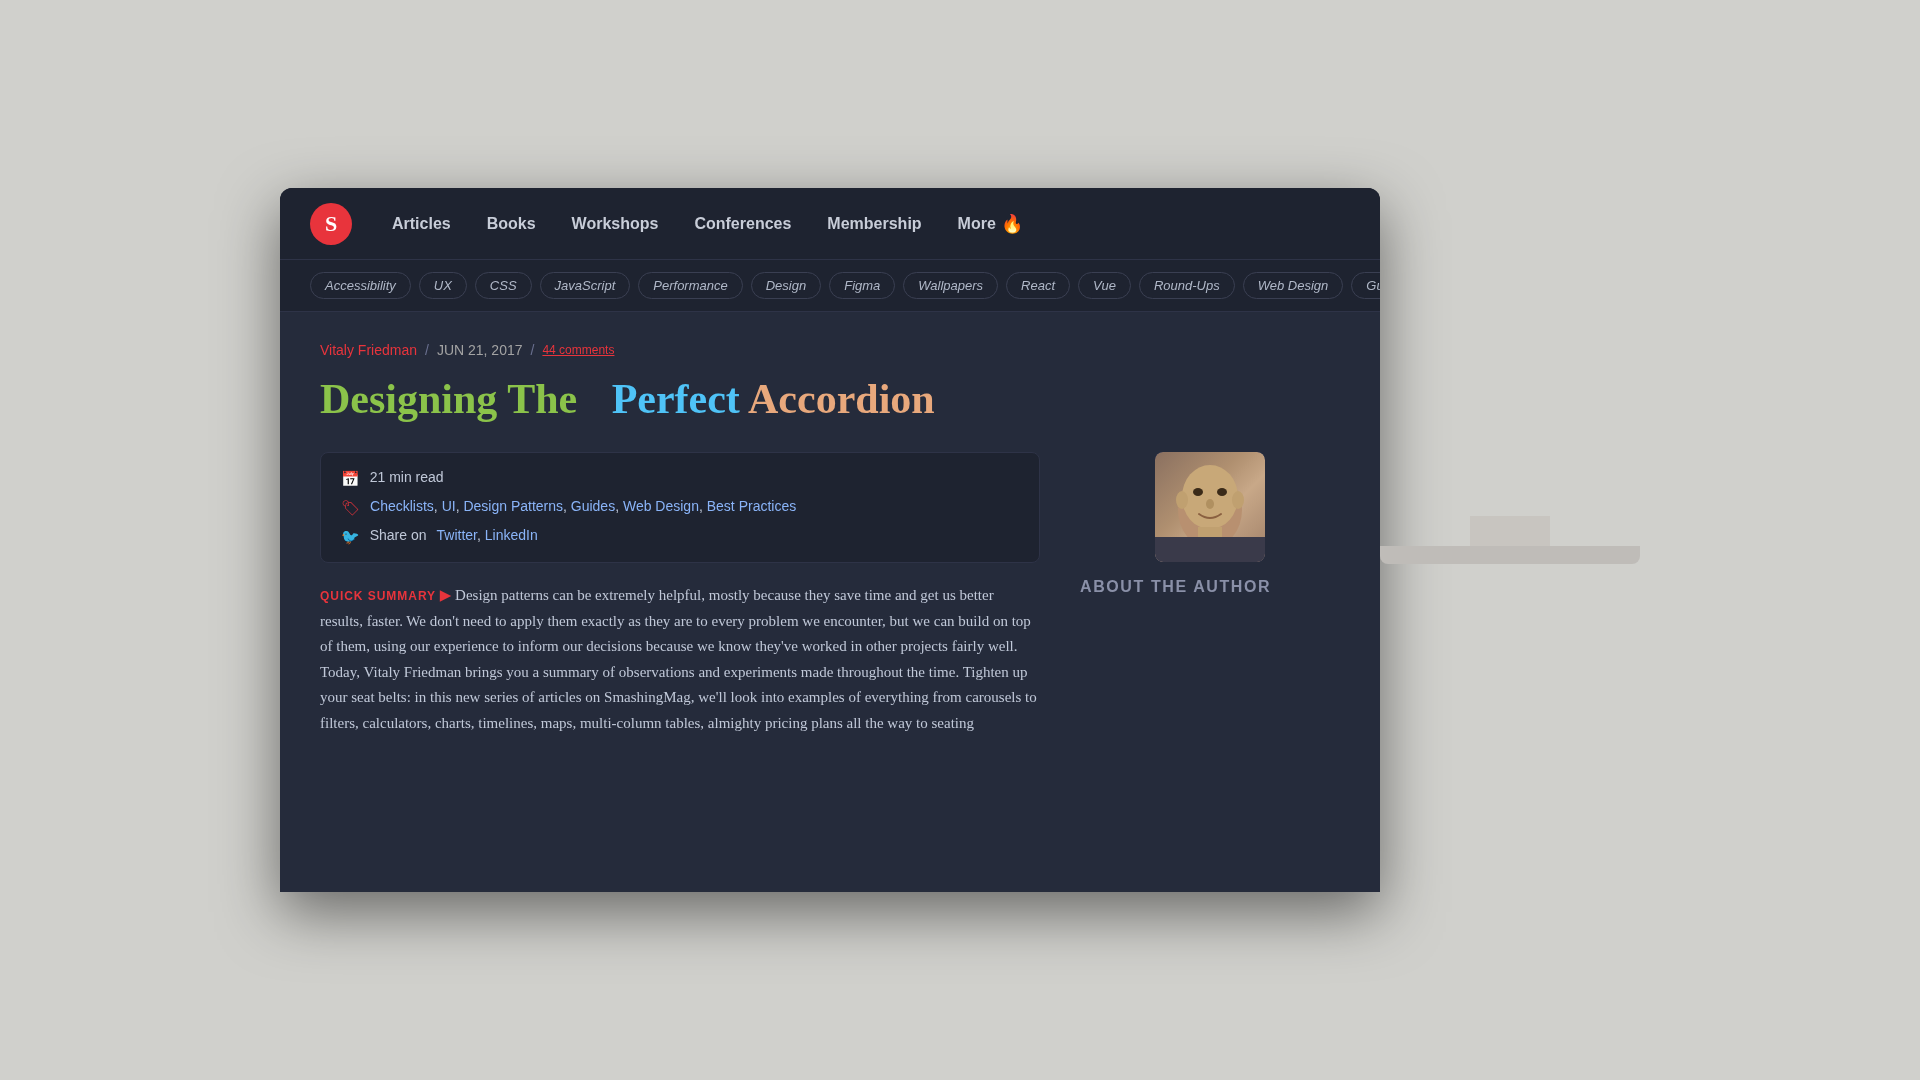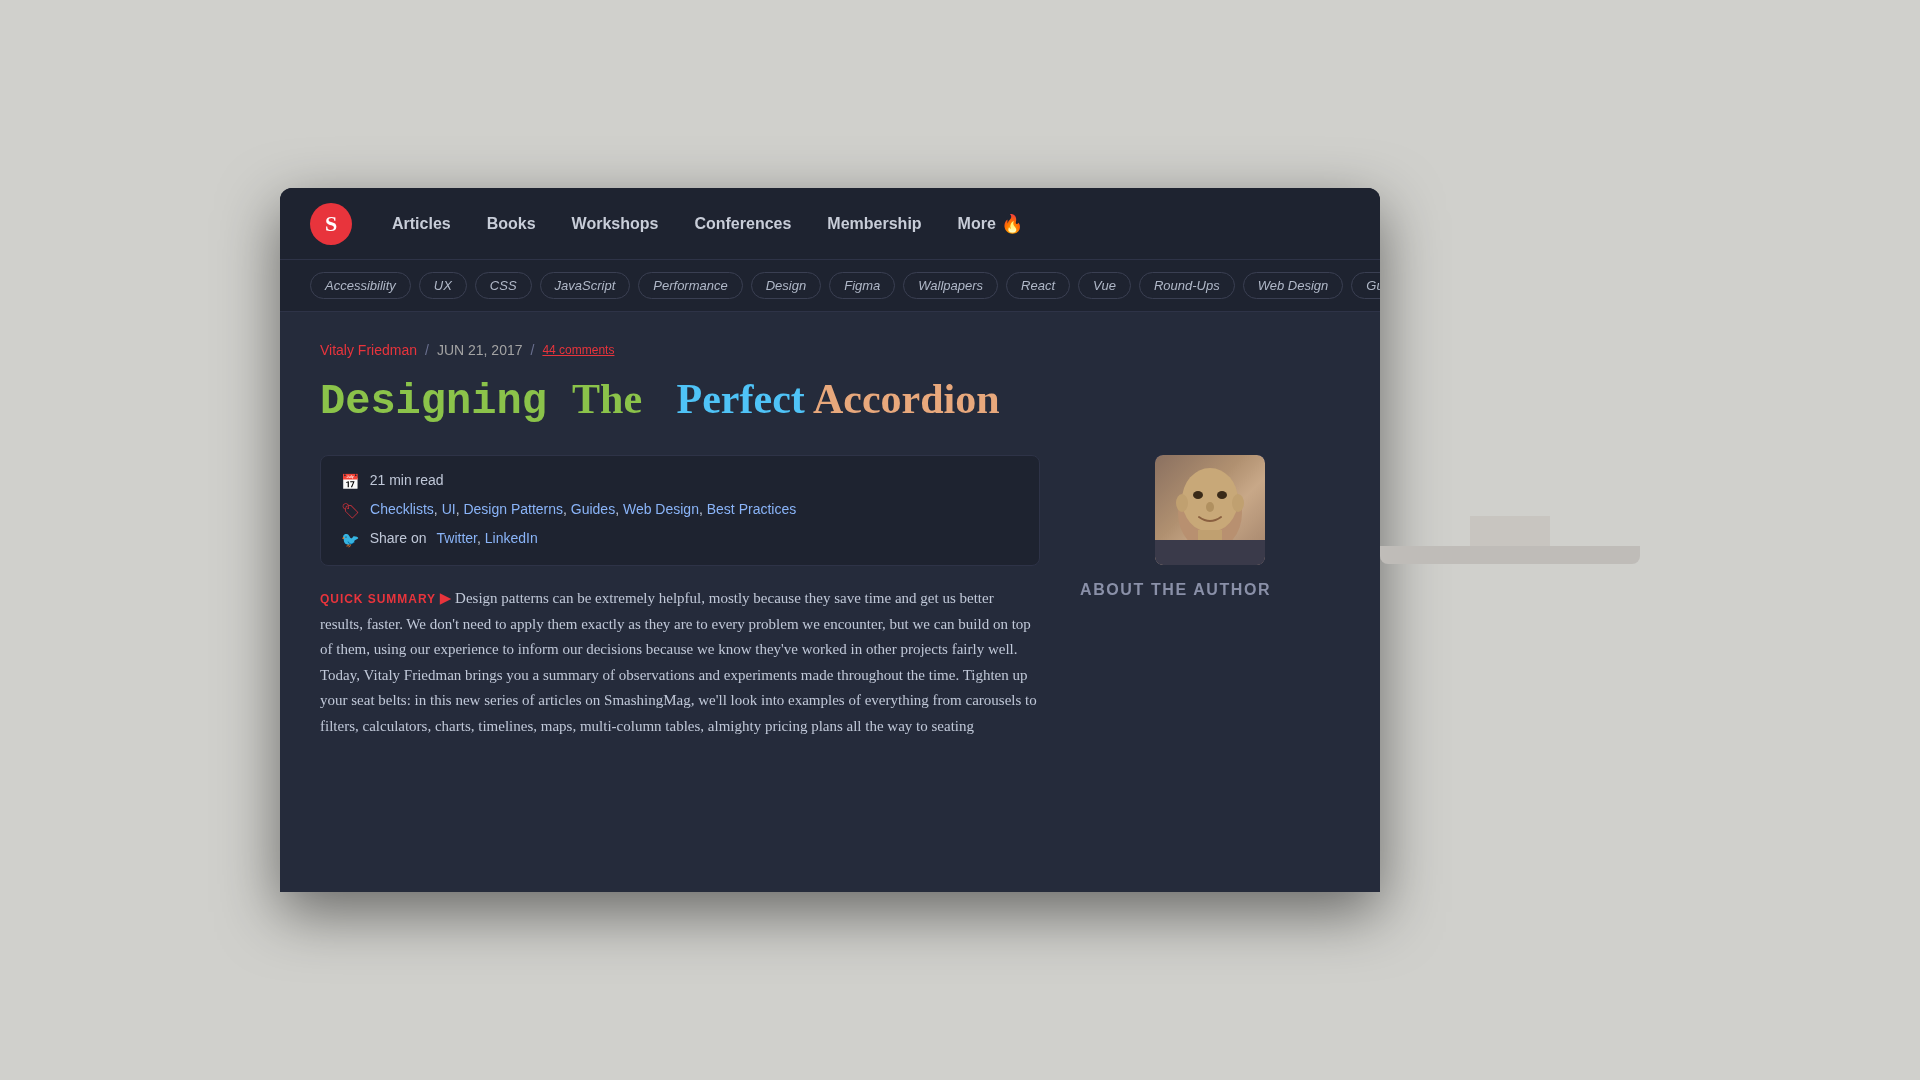--- a/index.html
+++ b/index.html
@@ -171,21 +171,21 @@
     }
 
     .article-title {
       font-size: 42px;
       font-weight: 700;
       font-family: Georgia, serif;
       line-height: 1.2;
       margin-bottom: 28px;
     }
 
-    .title-word-1 { color: #8bc34a; font-family: Liberation Mono, monospace; }
+    .title-word-1 { color: #8bc34a; }
     .title-word-2 { color: #8bc34a; }
     .title-word-3 { color: #4fc3f7; margin-left: 24px; }
     .title-word-5 { color: #e8a87c; }
 
     .article-layout {
       display: flex;
       gap: 40px;
     }
 
     .article-main {

